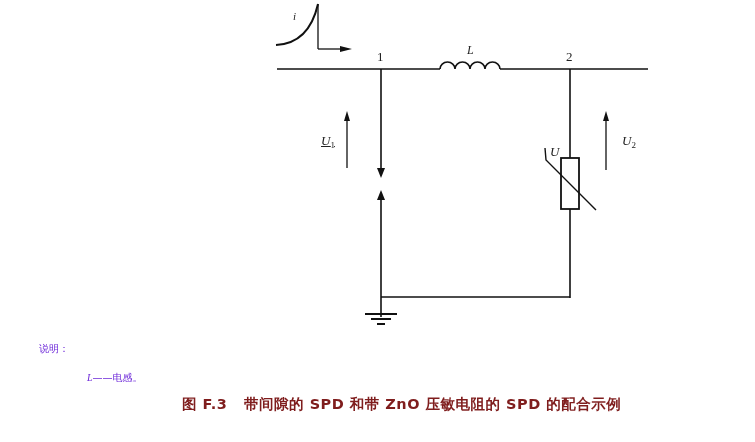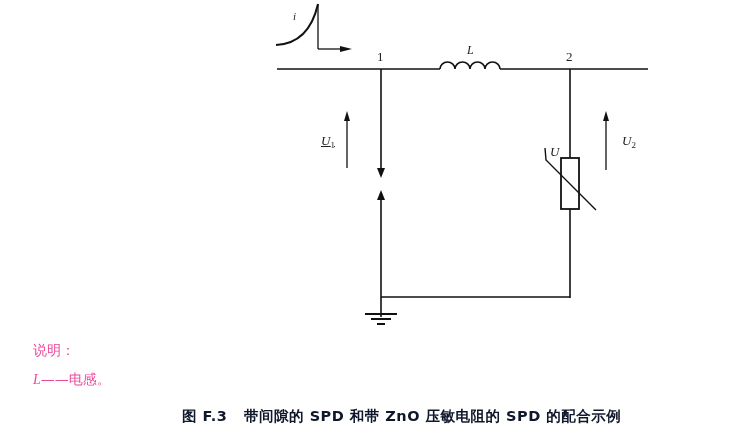--- a/index.html
+++ b/index.html
@@ -2,23 +2,23 @@
 <html><head>
 <meta charset="utf-8">
 <style>
   html, body { margin:0; padding:0; background:#ffffff; }
   body { width:755px; height:442px; position:relative; overflow:hidden;
          font-family:"Liberation Serif","DejaVu Serif",serif; color:#111; }
   svg.circuit { position:absolute; left:0; top:0; }
   .lbl { position:absolute; font-family:"Liberation Serif","DejaVu Serif",serif; font-size:13px; color:#222; line-height:1; }
   .ital { font-style:italic; }
   .sub { font-size:9px; font-style:normal; vertical-align:-3px; }
-  .legend { position:absolute; left:33px; font-size:14px; font-family:"DejaVu Sans","Liberation Sans",sans-serif; color:#ec4899; }
-  .caption { position:absolute; left:182px; top:407px; font-size:14.5px; font-weight:bold;
-             font-family:"DejaVu Sans","Liberation Sans",sans-serif; color:#0f172a; letter-spacing:0.5px; }
+  .legend { position:absolute; left:39px; font-size:10px; font-family:"DejaVu Sans","Liberation Sans",sans-serif; color:#6d28d9; }
+  .caption { position:absolute; left:182px; top:395px; font-size:14.5px; font-weight:bold;
+             font-family:"DejaVu Sans","Liberation Sans",sans-serif; color:#7f1d1d; letter-spacing:0.5px; }
 </style>
 </head>
 <body>
 
 <svg class="circuit" width="755" height="442">
   <g stroke="#111" fill="none" stroke-width="1.6">
 
     <path d="M276,45 C298,44 312,30 318,4" stroke-width="2"></path>
     <line x1="318" y1="4" x2="318" y2="49" stroke-width="1.3"></line>
     <line x1="318" y1="49" x2="345" y2="49" stroke-width="1.3"></line>
@@ -59,19 +59,19 @@
 
 <span class="lbl ital" style="left:293px;top:11px;font-size:11px;">i</span>
 <span class="lbl" style="left:377px;top:50px;">1</span>
 <span class="lbl" style="left:566px;top:50px;">2</span>
 <span class="lbl ital" style="left:467px;top:44px;font-size:12px;">L</span>
 <span class="lbl ital" style="left:321px;top:134px;text-decoration:underline;"><span>U</span><span class="sub">1</span></span>
 <span class="lbl ital" style="left:622px;top:134px;"><span>U</span><span class="sub">2</span></span>
 <span class="lbl ital" style="left:550px;top:145px;">U</span>
 
 <div class="legend" style="top:342px;">说明：</div>
-<div class="legend" style="top:371px;">
+<div class="legend" style="top:371px;margin-left:48px;">
   <span style="font-style:italic;font-family:'Liberation Serif',serif;">L</span><span>——</span><span>电感。</span>
 </div>
 
 <div class="caption">
   <span>图 F.3</span>&nbsp;&nbsp;&nbsp;<span>带间隙的 SPD 和带 ZnO 压敏电阻的 SPD 的配合示例</span>
 </div>
 
 </body></html>

